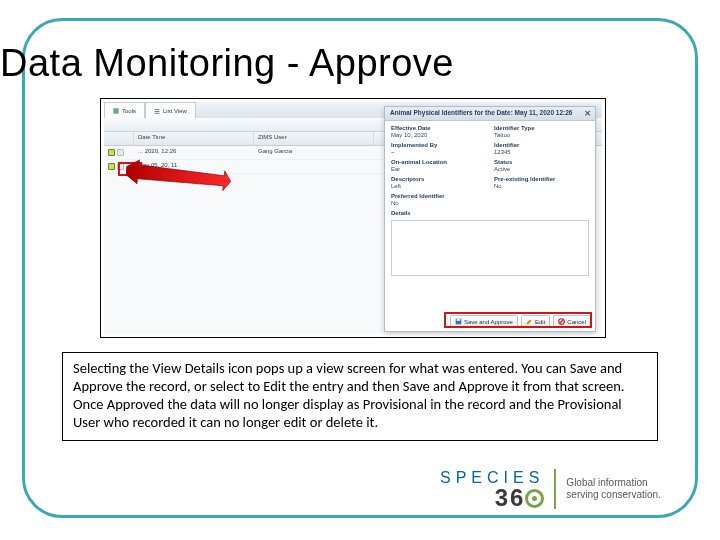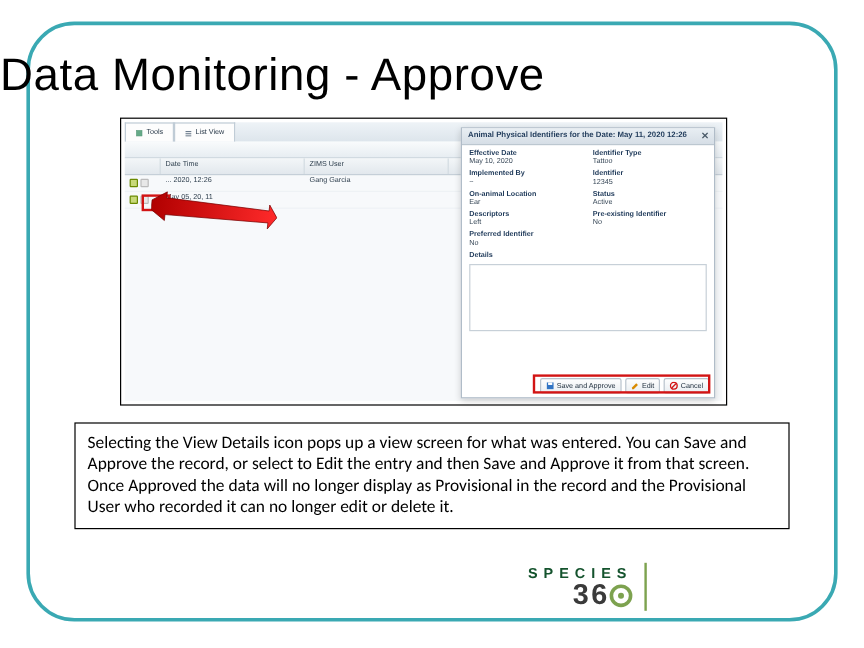--- a/index.html
+++ b/index.html
@@ -197,24 +197,24 @@
     text-align:right;
     padding-right:10px;
     border-right: 2px solid #7da24f;
     height:40px;
     display:flex;
     flex-direction:column;
     justify-content:center;
   }
   .logo-species {
     font-family: Arial, sans-serif;
-    font-weight: bold;
-    font-size: 12px;
+    font-weight: normal;
+    font-size: 16px;
     letter-spacing: 5px;
-    color:#14532d;
+    color:#0369a1;
   }
   .logo-360 {
     font-family: Arial Black, Arial, sans-serif;
     font-weight:900;
     font-size: 24px;
     color:#3a3a3a;
     line-height:0.9;
     display:flex;
     align-items:center;
     justify-content:flex-end;
@@ -378,13 +378,17 @@
 
 <div class="logo">
   <div class="logo-left">
     <div class="logo-species">SPECIES</div>
     <div class="logo-360">
       <span>3</span>
       <span>6</span>
       <span class="dotzero"></span>
     </div>
   </div>
+  <div class="logo-right">
+    <div>Global information</div>
+    <div>serving conservation.</div>
+  </div>
 </div>
 
 </body></html>

